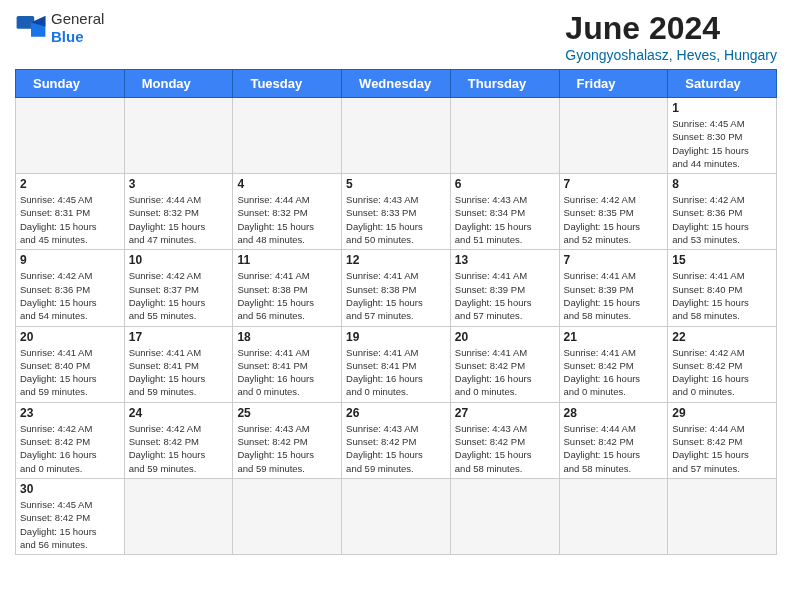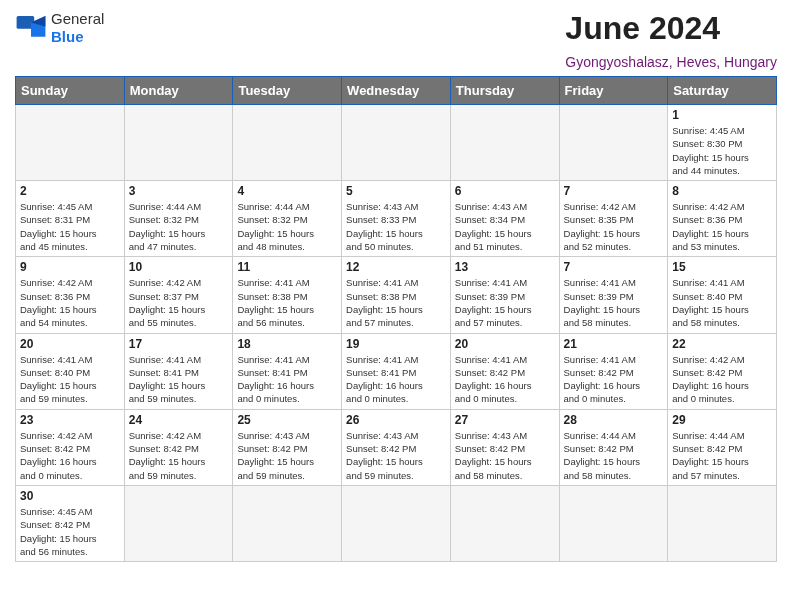--- a/index.html
+++ b/index.html
@@ -27,34 +27,33 @@
     }
     .title-area {
     }
     .main-title {
       font-size: 32px;
       font-weight: bold;
       color: #222;
     }
     .subtitle {
       font-size: 14px;
-      color: #701a75;
-      margin-top: 7px;
+      color: #0369a1;
     }
     .calendar {
       width: 100%;
       border-collapse: collapse;
       border: 1px solid #ccc;
     }
     .calendar th {
-      background-color: #737373;
+      background-color: #3b82f6;
       color: #fff;
       font-size: 13px;
       font-weight: bold;
-      padding: 6px 5px;
+      padding: 6px 17px;
       text-align: left;
       border: 1px solid #1a5fb4;
     }
     .calendar td {
       vertical-align: top;
       border: 1px solid #ccc;
       padding: 3px 4px;
       font-size: 10px;
       color: #333;
       width: calc(100% / 7);

